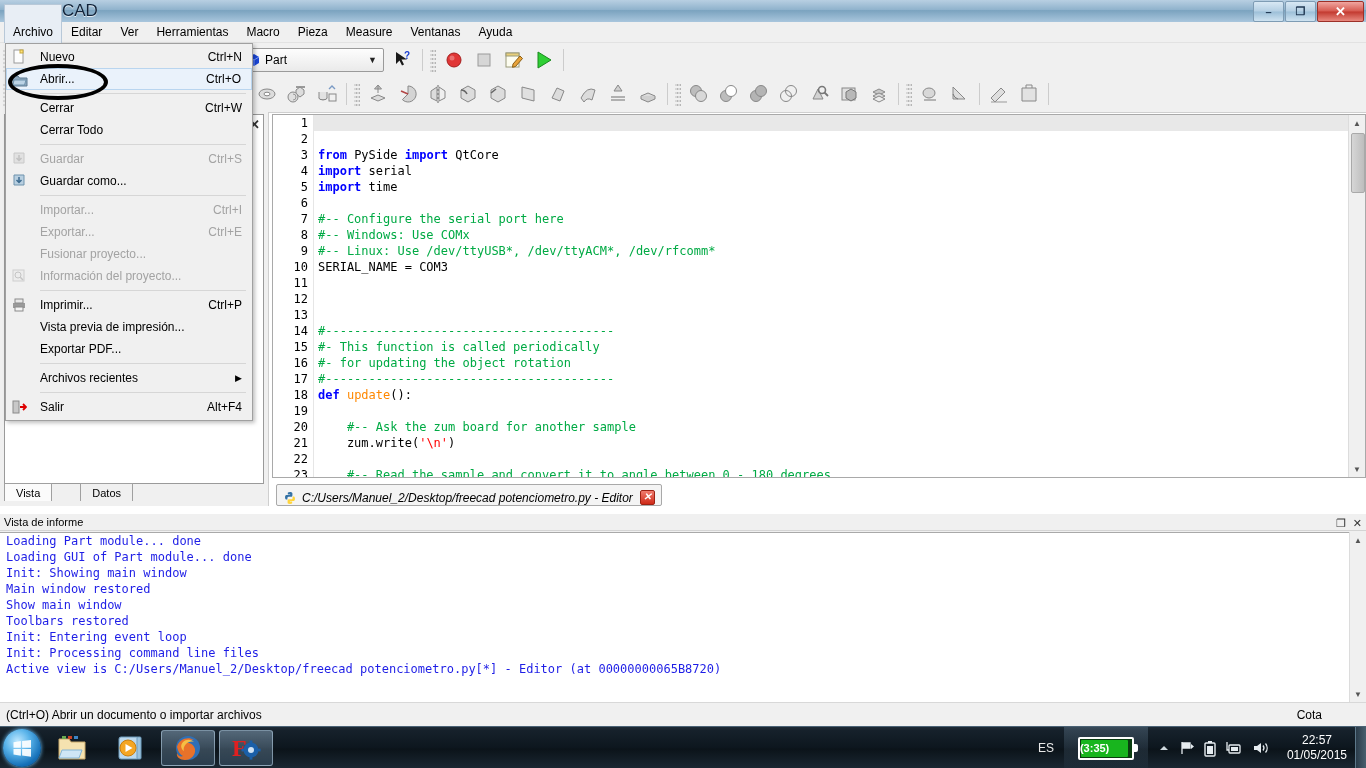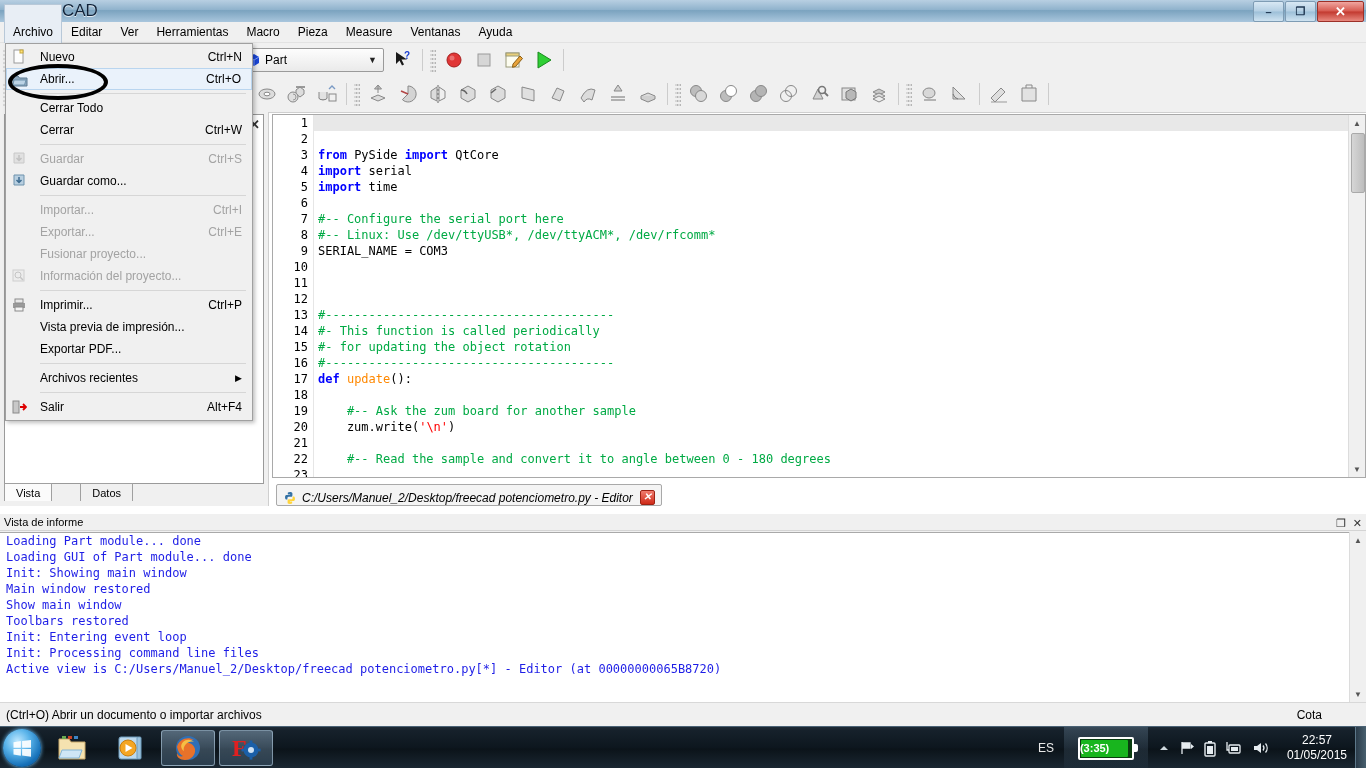--- a/index.html
+++ b/index.html
@@ -639,20 +639,21 @@
         <div class="ln">23</div>
       </div>
     <div class="codearea" id="codearea">
         <div class="cl cur"><span></span></div>
         <div class="cl"><span></span></div>
         <div class="cl"><span class="kw">from</span><span> PySide </span><span class="kw">import</span><span> QtCore</span></div>
         <div class="cl"><span class="kw">import</span><span> serial</span></div>
         <div class="cl"><span class="kw">import</span><span> time</span></div>
         <div class="cl"><span></span></div>
         <div class="cl"><span class="cm">#-- Configure the serial port here</span></div>
+        <div class="cl"><span class="cm">#-- Windows: Use COMx</span></div>
         <div class="cl"><span class="cm">#-- Linux: Use /dev/ttyUSB*, /dev/ttyACM*, /dev/rfcomm*</span></div>
         <div class="cl"><span>SERIAL_NAME = COM3</span></div>
         <div class="cl"><span></span></div>
         <div class="cl"><span></span></div>
         <div class="cl"><span></span></div>
         <div class="cl"><span class="cm">#----------------------------------------</span></div>
         <div class="cl"><span class="cm">#- This function is called periodically</span></div>
         <div class="cl"><span class="cm">#- for updating the object rotation</span></div>
         <div class="cl"><span class="cm">#----------------------------------------</span></div>
         <div class="cl"><span class="kw">def </span><span class="fn">update</span><span>():</span></div>
@@ -828,25 +829,25 @@
             <svg width="16" height="16" viewBox="0 0 16 16">
               <path d="M1 4h5l1.5 2H15v8H1z" fill="#8fa8bd" stroke="#5d7b93"></path>
               <path d="M2 8h12l-1.5 5H1z" fill="#bcd3e5" stroke="#6f93ad"></path>
             </svg>
           </span>
           <span>Abrir...</span>
           <span class="sc">Ctrl+O</span>
         </div>
         <div class="dd-sep"></div>
         <div class="dd-item">
-          <span>Cerrar Todo</span>
-        </div>
-        <div class="dd-item">
           <span>Cerrar</span>
           <span class="sc">Ctrl+W</span>
+        </div>
+        <div class="dd-item">
+          <span>Cerrar Todo</span>
         </div>
         <div class="dd-sep"></div>
         <div class="dd-item disabled">
           <span class="dd-ico" style="opacity: 0.45;">
             <svg width="16" height="16" viewBox="0 0 16 16">
               <path d="M3 2h10v10H3z" fill="#cfcfcf" stroke="#9a9a9a"></path>
               <path d="M8 4v5M5.5 7L8 9.5 10.5 7" fill="none" stroke="#8a8a8a" stroke-width="1.5"></path>
             </svg>
           </span>
           <span>Guardar</span>

